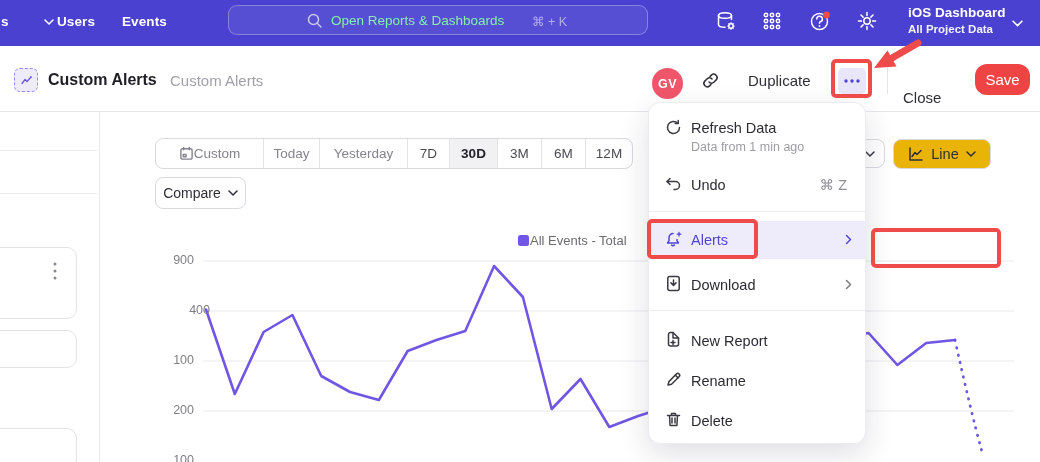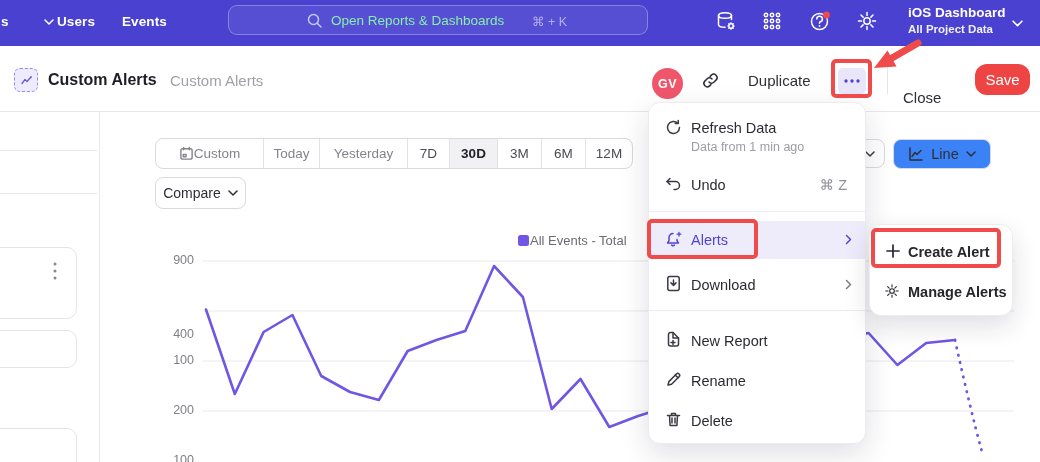--- a/index.html
+++ b/index.html
@@ -46,21 +46,21 @@
     border:1px solid #d9d9de;border-radius:8px;overflow:hidden;z-index:2}
   .seg{display:flex;align-items:center;justify-content:center;font-size:13.5px;
     border-right:1px solid #e3e3e7;color:#4a4b52;padding:0 2px}
   .seg:last-child{border-right:none}
   .seg.muted{color:#83848c}
   .seg.selected{background:#f1f1f4;font-weight:700;color:#232429}
   #compare-btn{left:155px;top:177px;width:91px;height:32px;border:1px solid #d9d9de;border-radius:8px;
     background:#fff;display:flex;align-items:center;justify-content:center;gap:7px;font-size:14px;color:#2e2f36;z-index:2}
   #hidden-dd{left:792px;top:139px;width:93px;height:29px;background:#fff;border:1px solid #d9d9de;
     border-radius:8px;z-index:2;color:#3a3b42}
-  #line-btn{left:893px;top:139px;width:98px;height:30px;border:1px solid #d9d9de;border-radius:8px;background:#3b82f6;
+  #line-btn{left:893px;top:139px;width:98px;height:30px;border:1px solid #d9d9de;border-radius:8px;background:#eab308;
     display:flex;align-items:center;justify-content:center;gap:7px;font-size:14.5px;color:#2e2f36;z-index:2}
 
   
   #chart-svg{left:0;top:0;width:1040px;height:462px;z-index:0;pointer-events:none}
   .ytick{position:absolute;width:30px;text-align:right;font-size:12.5px;color:#7e7f86;z-index:0}
   #legend{left:518px;top:233px;display:flex;align-items:center;gap:1px;z-index:0}
   #legend-swatch{width:11px;height:11px;border-radius:2.5px;background:#7056e3}
   #legend-label{font-size:13px;color:#6b6c73}
 
   
@@ -301,38 +301,27 @@
     </svg>
     <div class="m-label" style="top:270px">Rename</div>
 
     <svg class="m-icon icon" style="top:308px" viewBox="0 0 17 17">
       <path d="M2.5 4.5h12M6.5 4.2V2.5h4v1.7M4.5 4.5l.6 10h6.8l.6-10"></path>
         <path d="M7 7v5M10 7v5"></path>
     </svg>
     <div class="m-label" style="top:310px">Delete</div>
   </div>
 
-  <div id="submenu" class="abs">
-    <svg class="icon abs" style="left:16px;top:19px;width:14px;height:14px;color:#26272d;stroke-width:1.7" viewBox="0 0 14 14">
-      <path d="M7 1v12M1 7h12"></path>
-    </svg>
-    <div class="sm-label" style="top:19px">Create Alert</div>
-    <svg class="icon abs" style="left:14px;top:58px;width:16px;height:16px;color:#26272d" viewBox="0 0 22 22">
-      <circle cx="11" cy="11" r="3.2"></circle>
-      <path d="M11 2.5v3M11 16.5v3M2.5 11h3M16.5 11h3M5 5l2.1 2.1M14.9 14.9L17 17M17 5l-2.1 2.1M7.1 14.9L5 17"></path>
-    </svg>
-    <div class="sm-label" style="top:59px">Manage Alerts</div>
-  </div>
 
   <div class="abs ann" style="left:831px;top:59px;width:41px;height:39px"></div>
   <div class="abs ann" style="left:647px;top:219px;width:111px;height:40px"></div>
   <div class="abs ann" style="left:871px;top:228px;width:130px;height:40px"></div>
   <svg id="ann-arrow" class="abs" viewBox="0 0 74 44">
     <line x1="58" y1="7" x2="32" y2="22" stroke="#f04b4b" stroke-width="7" stroke-linecap="round"></line>
     <polygon points="14,32 36.5,30.5 27.5,14.5" fill="#f04b4b"></polygon>
   </svg>
 
 <div class="ytick" style="left: 164px; top: 253px;">900</div>
-    <div class="ytick" style="left: 164px; top: 303px; margin-top: 24px;">400</div>
+    <div class="ytick" style="left: 180px; top: 303px;">400</div>
     <div class="ytick" style="left: 164px; top: 353px;">100</div>
     <div class="ytick" style="left: 164px; top: 403px;">200</div>
     <div class="ytick" style="left: 164px; top: 453px;">100</div>
   </div>
 
 </body></html>

